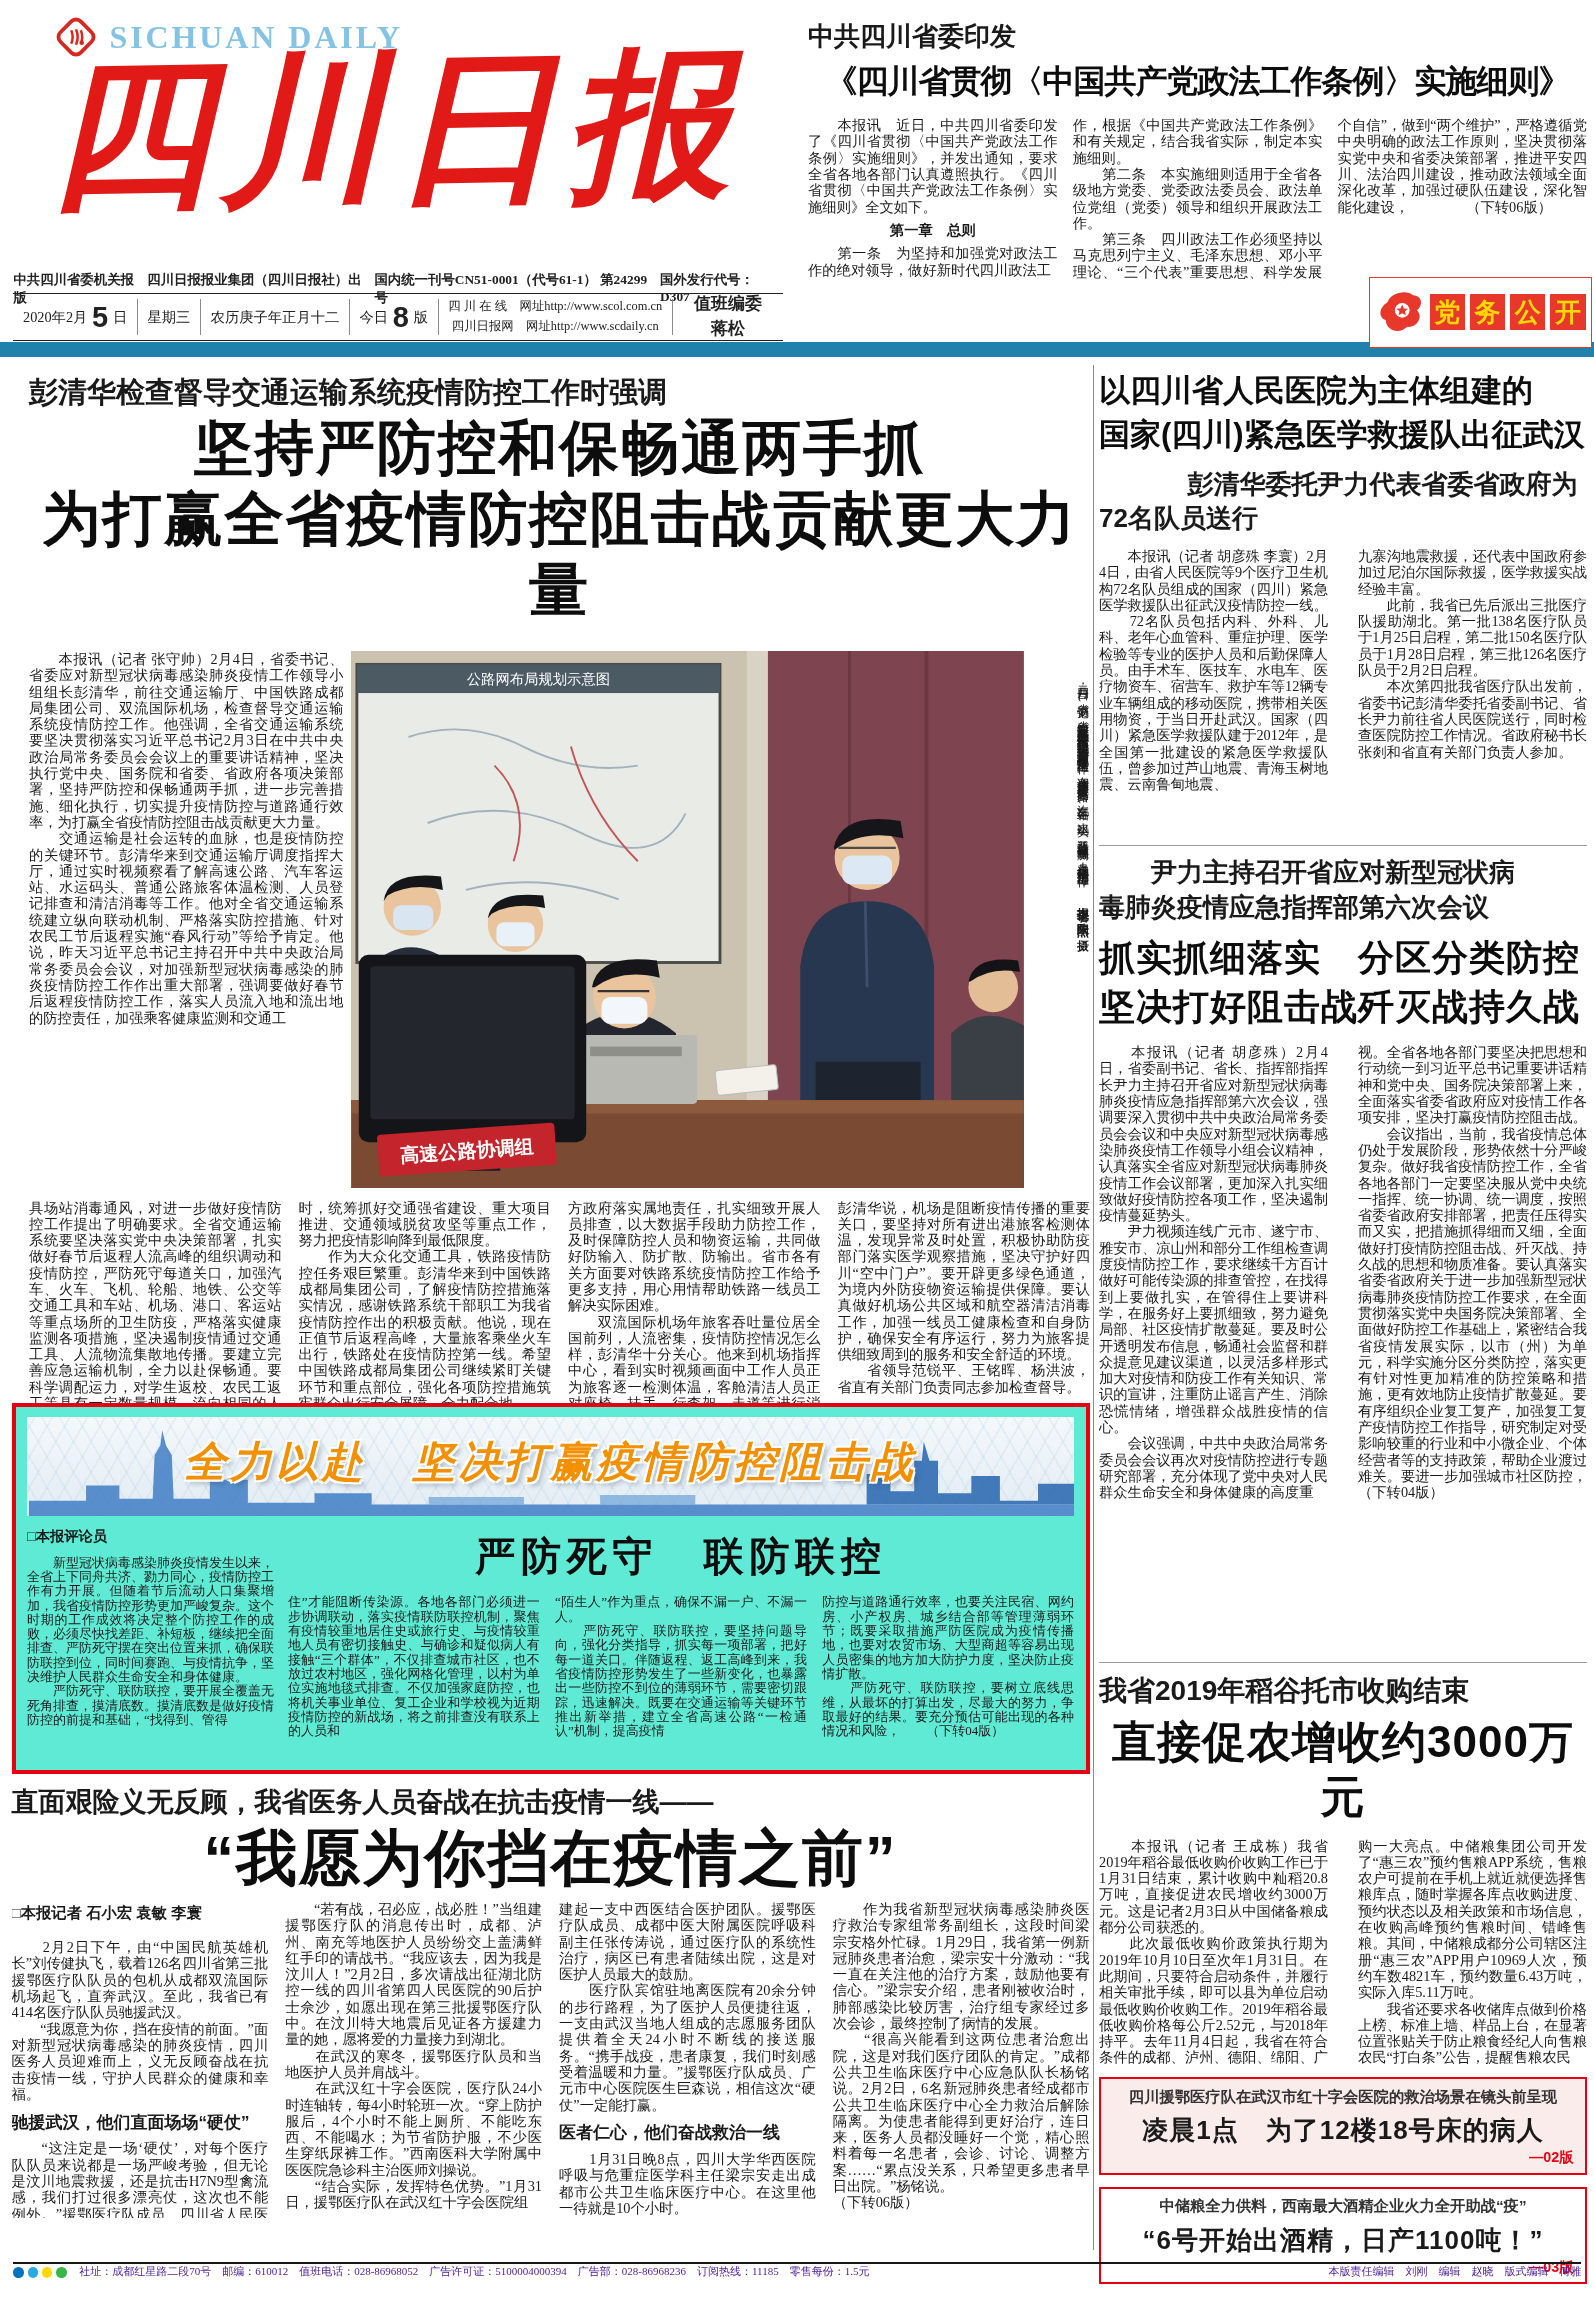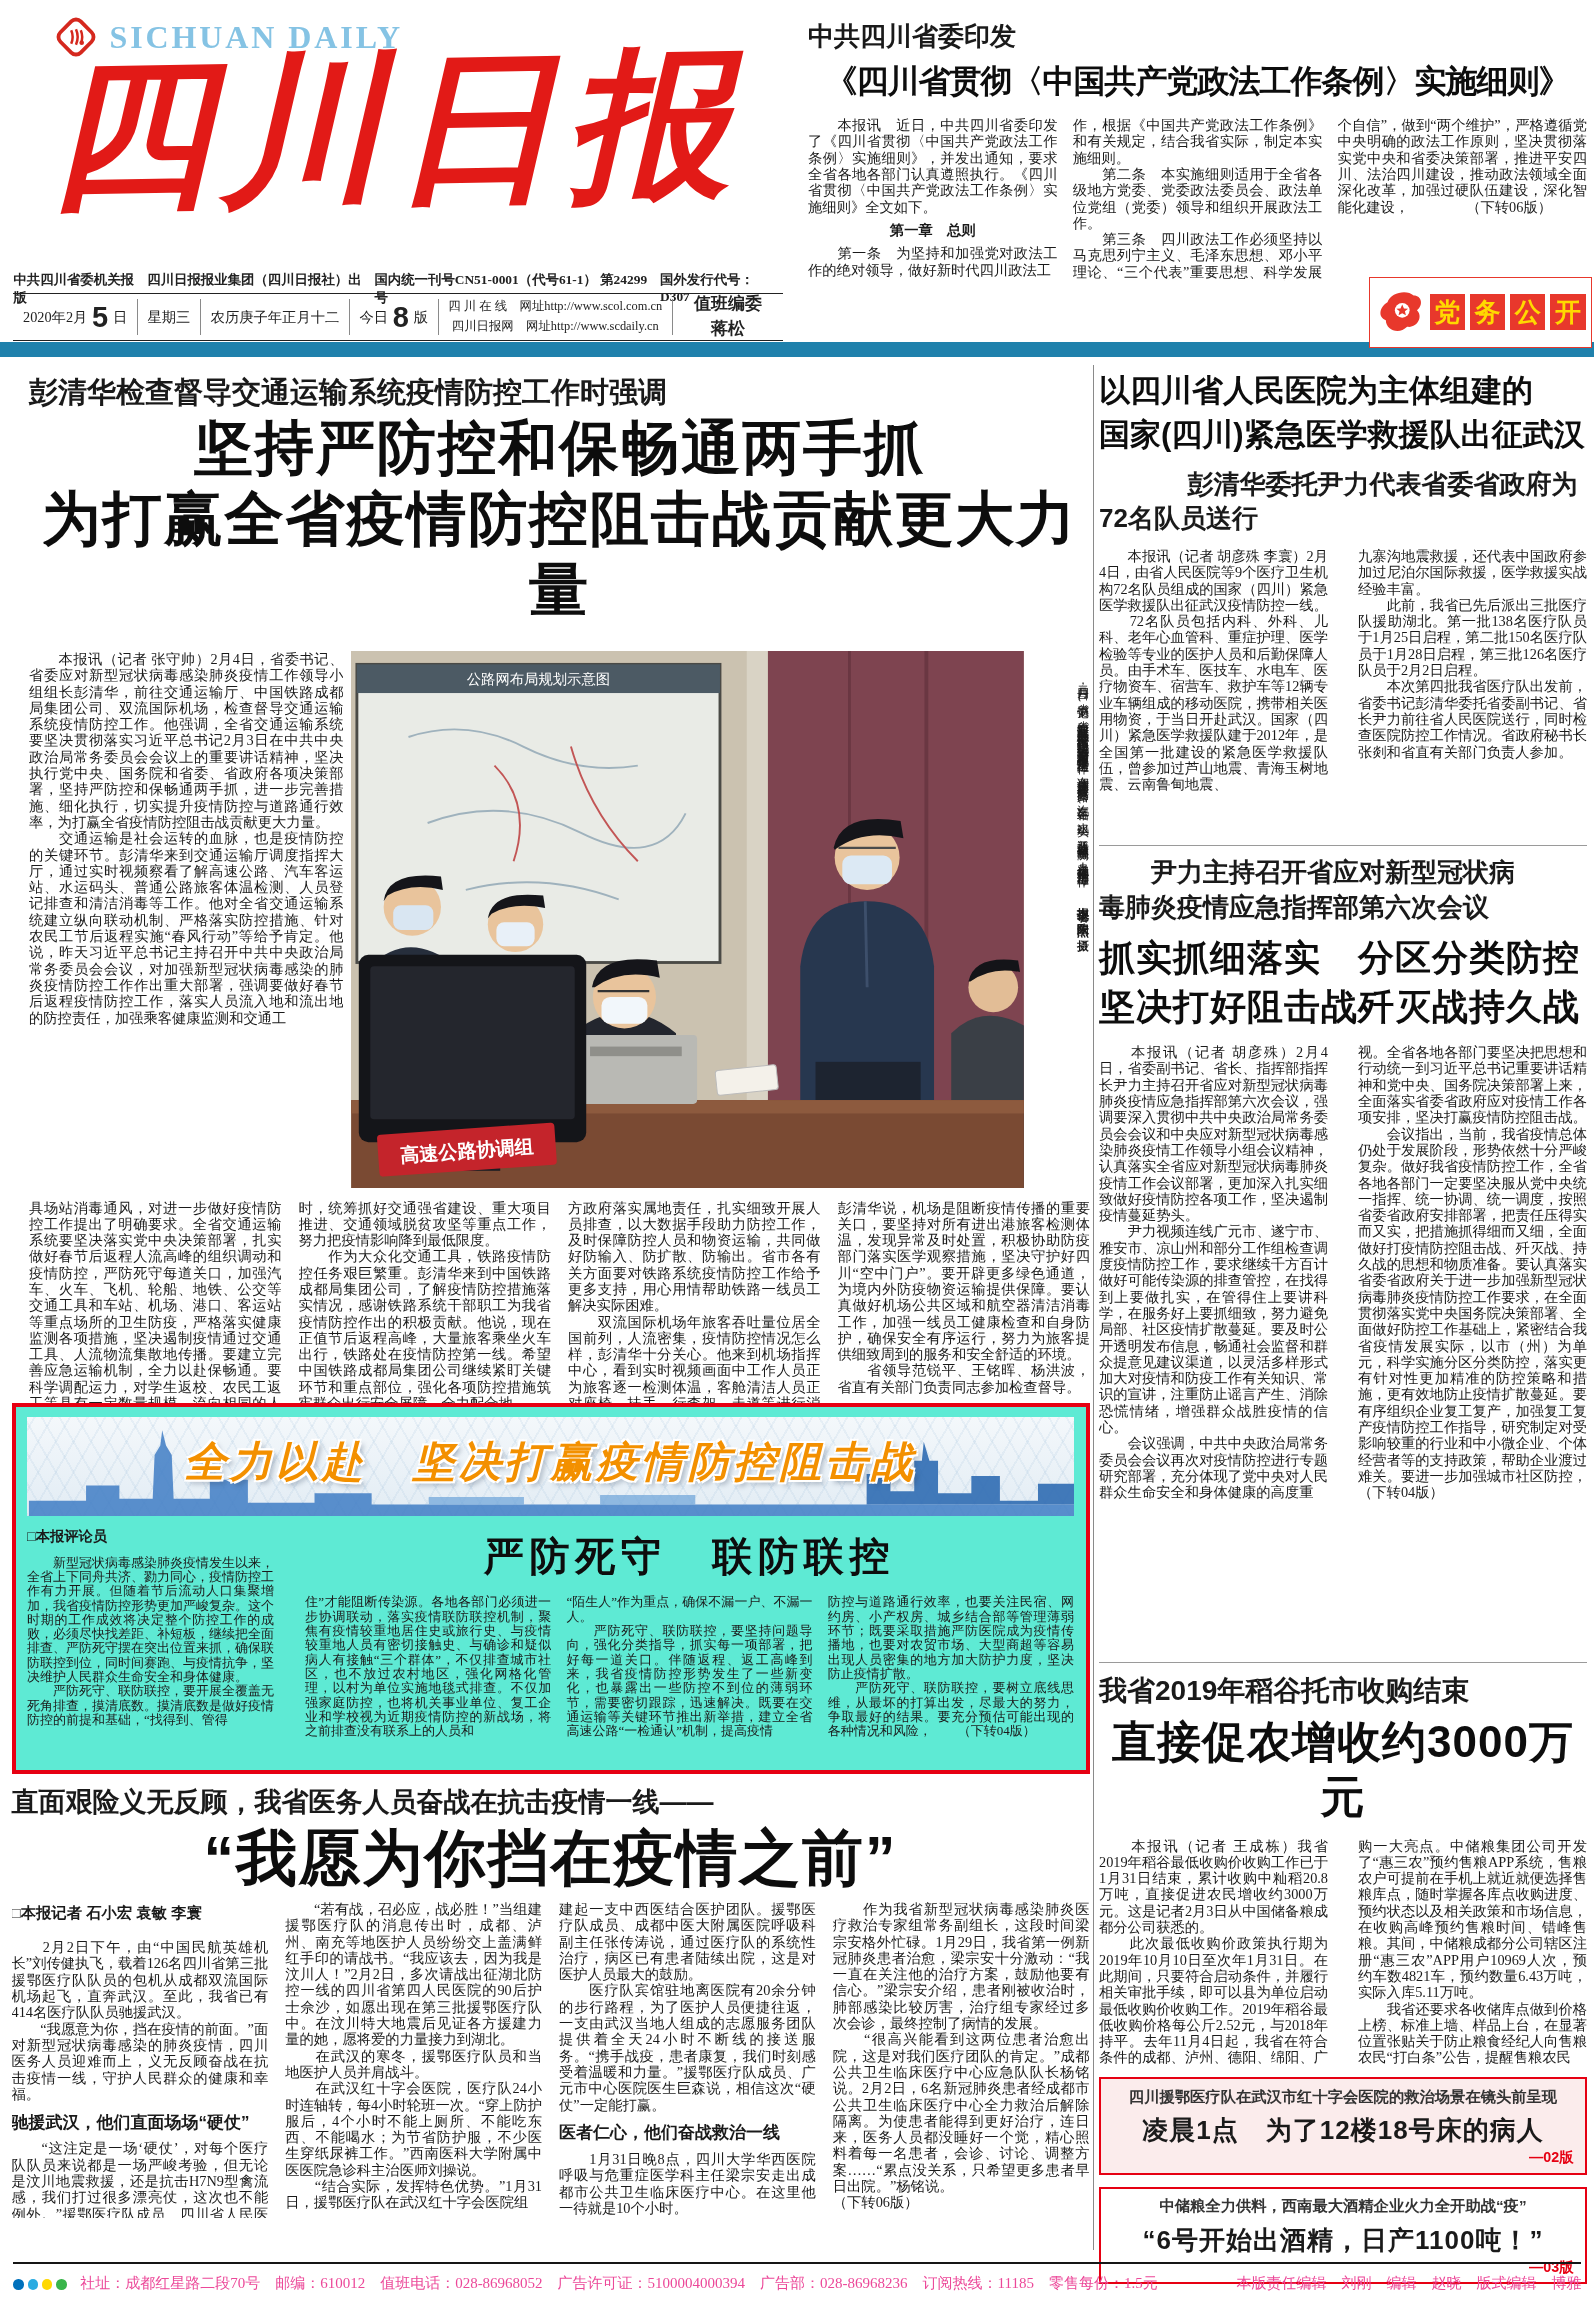--- a/index.html
+++ b/index.html
@@ -69,36 +69,36 @@
   
   .edit-box{left:11.5px;top:1403px;width:1078px;height:371px;border:4.8px solid #e60012;background:#5eead4;
             padding:9.6px 11.5px;box-sizing:border-box;}
   .edit-banner{position:relative;height:99px;background:
       repeating-linear-gradient(60deg,rgba(150,185,215,.14) 0 1.9px,transparent 1.9px 15.3px),
       repeating-linear-gradient(-60deg,rgba(150,185,215,.14) 0 1.9px,transparent 1.9px 15.3px),
       linear-gradient(#f4f8fb,#e2ecf4);overflow:hidden;}
   .edit-banner-title{position:absolute;left:0;right:0;top:17px;text-align:center;font-family:"Liberation Sans",sans-serif;
       font-weight:900;font-style:italic;font-size:42px;letter-spacing:3.8px;color:#f39000;
       text-shadow:1.9px 1.9px 0 #fff,-1.9px -1.9px 0 #fff,1.9px -1.9px 0 #fff,-1.9px 1.9px 0 #fff,3.8px 3.8px 4.8px rgba(40,60,90,.35);z-index:2;}
-  .edit-content{margin-top:11.5px;display:grid;grid-template-columns:247px 1fr;gap:31px;}
+  .edit-content{margin-top:11.5px;display:grid;grid-template-columns:247px 1fr;gap:14px;}
   .edit-byline{font-family:"Liberation Sans",sans-serif;font-weight:700;font-size:14.3px;margin-bottom:9.6px;}
   .edit-text{font-size:13px;line-height:14.3px;text-align:justify;white-space:pre-line;overflow:hidden;}
   .edit-col1{height:212px;}
   .edit-title{font-size:40px;letter-spacing:5.7px;margin:1.9px 0 11.5px;}
   .edit-cols{grid-template-columns:repeat(3,1fr);gap:15.3px;height:170px;}
   
   .front{left:11.5px;top:1784px;width:1078px;}
   .front .kicker{font-size:27px;}
   .front-title{font-size:61px;line-height:76px;letter-spacing:1.9px;}
   .front-grid{margin-top:5px;grid-template-columns:repeat(4,1fr);gap:17px;height:317px;}
   .front-byline{font-family:"Liberation Sans",sans-serif;font-weight:700;font-size:15.3px;margin:1.9px 0 15.3px;}
   .subhead{font-family:"Liberation Sans",sans-serif;font-weight:900;font-size:17px;margin:8.6px 0 6.7px;white-space:normal;}
   
-  .footer{left:13.4px;top:2262px;width:1568px;border-top:2.9px solid #151515;padding-top:10px;
-          display:flex;justify-content:space-between;align-items:center;font-size:15px;color:#ec4899;}
+  .footer{left:13.4px;top:2262px;width:1568px;border-top:2.9px solid #151515;padding-top:0;
+          display:flex;justify-content:space-between;align-items:center;font-size:11px;color:#4c1d95;}
   .dots{display:inline-flex;gap:3.8px;margin-right:9.6px;vertical-align:middle;}
   .dot{width:10.5px;height:10.5px;border-radius:50%;display:inline-block;}
   svg text{font-family:"Liberation Sans",sans-serif;}
 </style>
 </head>
 <body>
 
 <div id="page">
 
   <div class="abs logo-row">

